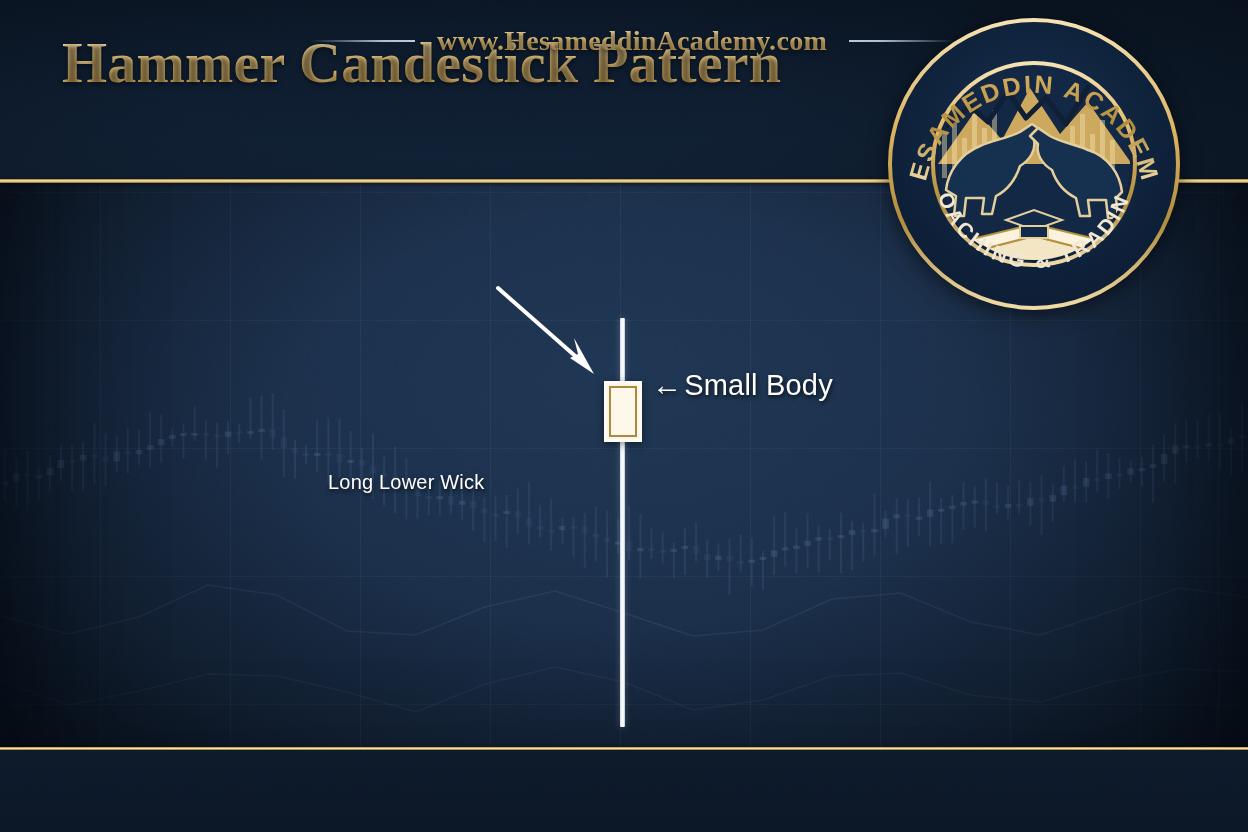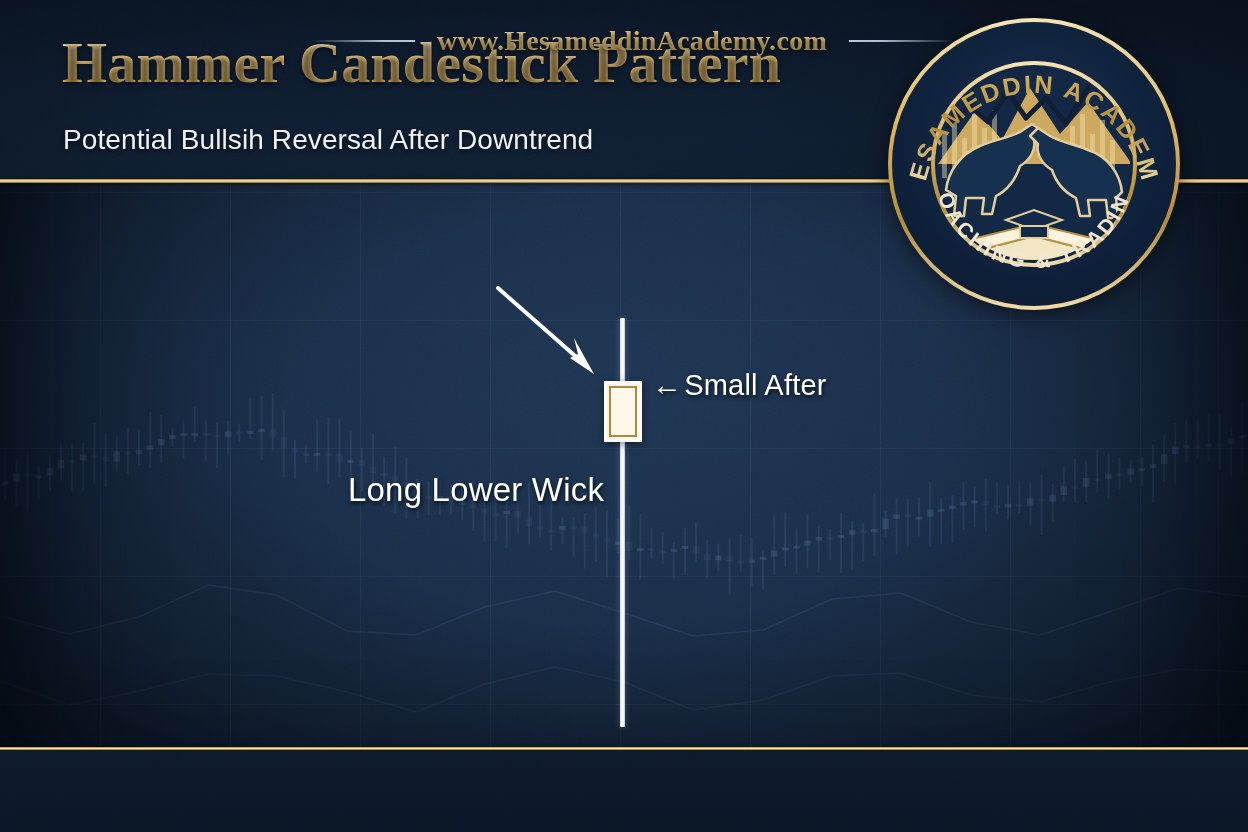--- a/index.html
+++ b/index.html
@@ -160,26 +160,25 @@
     letter-spacing:.2px;
     text-shadow:1px 2px 4px rgba(0,0,0,.75);
     white-space:nowrap;
     display:flex;align-items:center;gap:2px;
   }
   .label-small-body .arrow-glyph{
     font-size:30px;line-height:1;position:relative;top:-1px;
   }
   .label-long-wick{
     position:absolute;left:328px;top:471px;
-    font-size:33px;font-weight:400;
+    font-size:20px;font-weight:400;
     color:#ffffff;
     letter-spacing:.2px;
     text-shadow:1px 2px 4px rgba(0,0,0,.75);
     white-space:nowrap;
-    margin-left:20px;
   }
   .pointer-arrow{
     position:absolute;left:482px;top:272px;width:140px;height:120px;
     pointer-events:none;
   }
 </style>
 </head>
 <body>
 
 <div id="stage">
@@ -434,21 +433,20 @@
   <div class="edge-dark"></div>
 
   <div class="header">
     <svg class="hnoise" viewBox="0 0 1248 181" preserveAspectRatio="none">
       <rect width="1248" height="181" filter="url(#grain)" opacity="0.38"></rect>
     </svg>
     <div class="hvig"></div>
   </div>
 
   <div class="title">Hammer Candestick Pattern</div>
-  <div class="subtitle">Potential Bullsih Reversal After Downtrend</div>
   <div class="gold-rule top"></div>
 
   <svg class="logo" viewBox="0 0 300 300">
     <defs>
       <linearGradient id="goldGrad" x1="0" y1="0" x2="0" y2="1">
         <stop offset="0%" stop-color="#f6e3b4"></stop>
         <stop offset="38%" stop-color="#dcb461"></stop>
         <stop offset="70%" stop-color="#b08c3d"></stop>
         <stop offset="100%" stop-color="#f0dca8"></stop>
       </linearGradient>
@@ -525,21 +523,21 @@
     <div class="inner"></div>
   </div>
 
   <svg class="pointer-arrow" viewBox="0 0 140 120">
     <line x1="16" y1="16" x2="100" y2="90" stroke="#ffffff" stroke-width="4" stroke-linecap="round"></line>
     <path d="M112 102 L88 86 L96 82 L92 66 Z" fill="#ffffff"></path>
   </svg>
 
   <div class="label-small-body">
     <span class="arrow-glyph">←</span>
-    <span>Small After</span>
+    <span>Small Body</span>
   </div>
 
   <div class="label-long-wick">Long Lower Wick</div>
 
   <div class="gold-rule bottom"></div>
   <div class="footer">
     <svg class="fnoise" viewBox="0 0 1248 82" preserveAspectRatio="none">
       <rect width="1248" height="82" filter="url(#grain)" opacity="0.35"></rect>
     </svg>
   </div>

